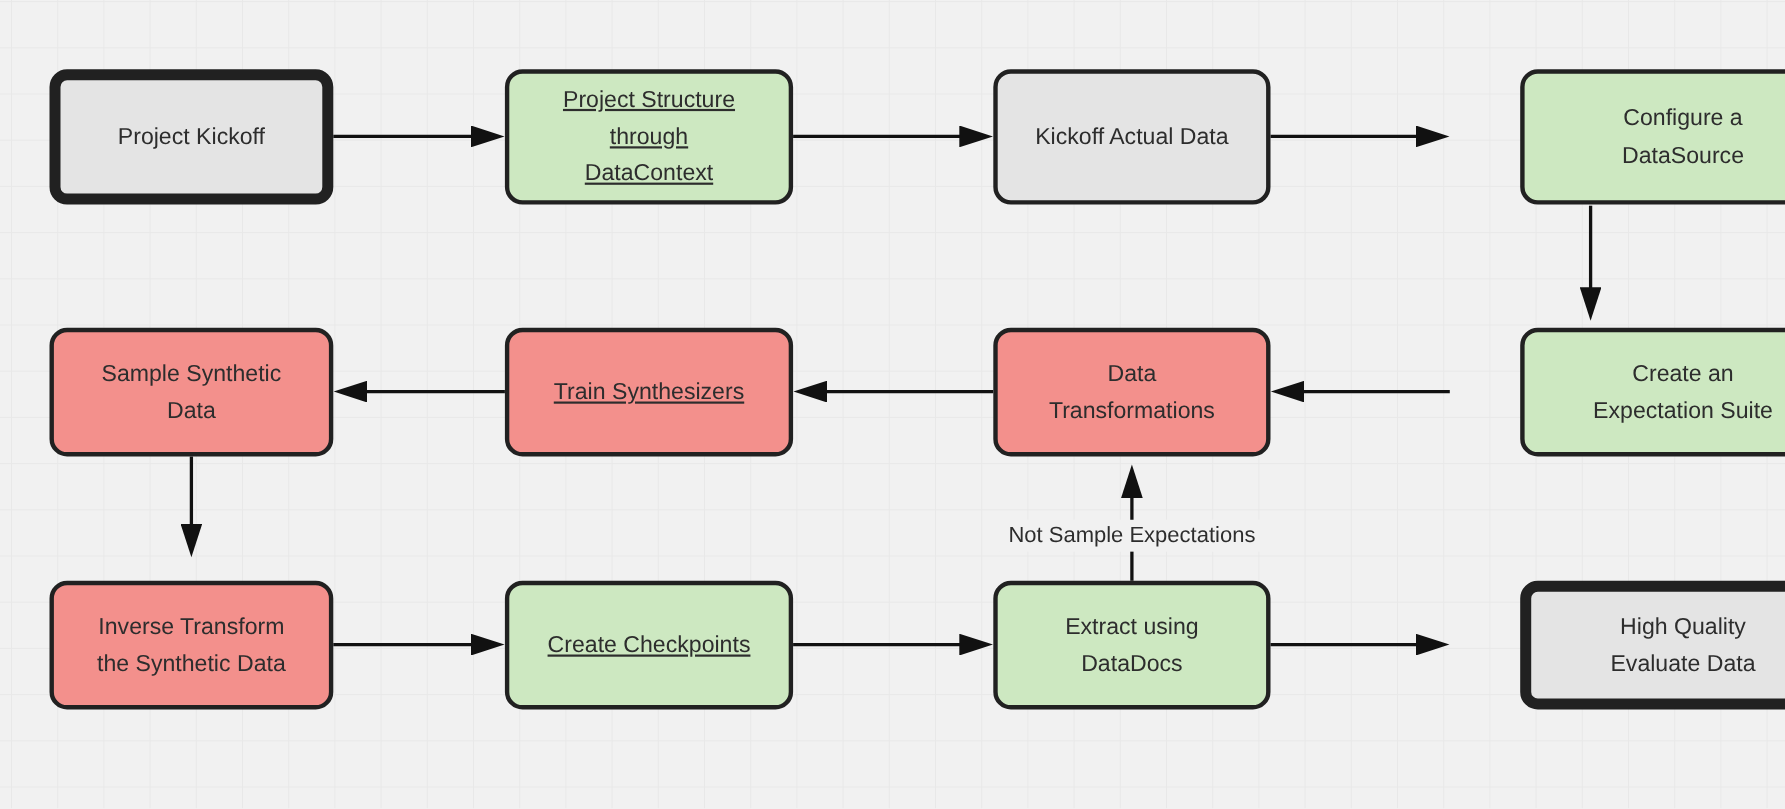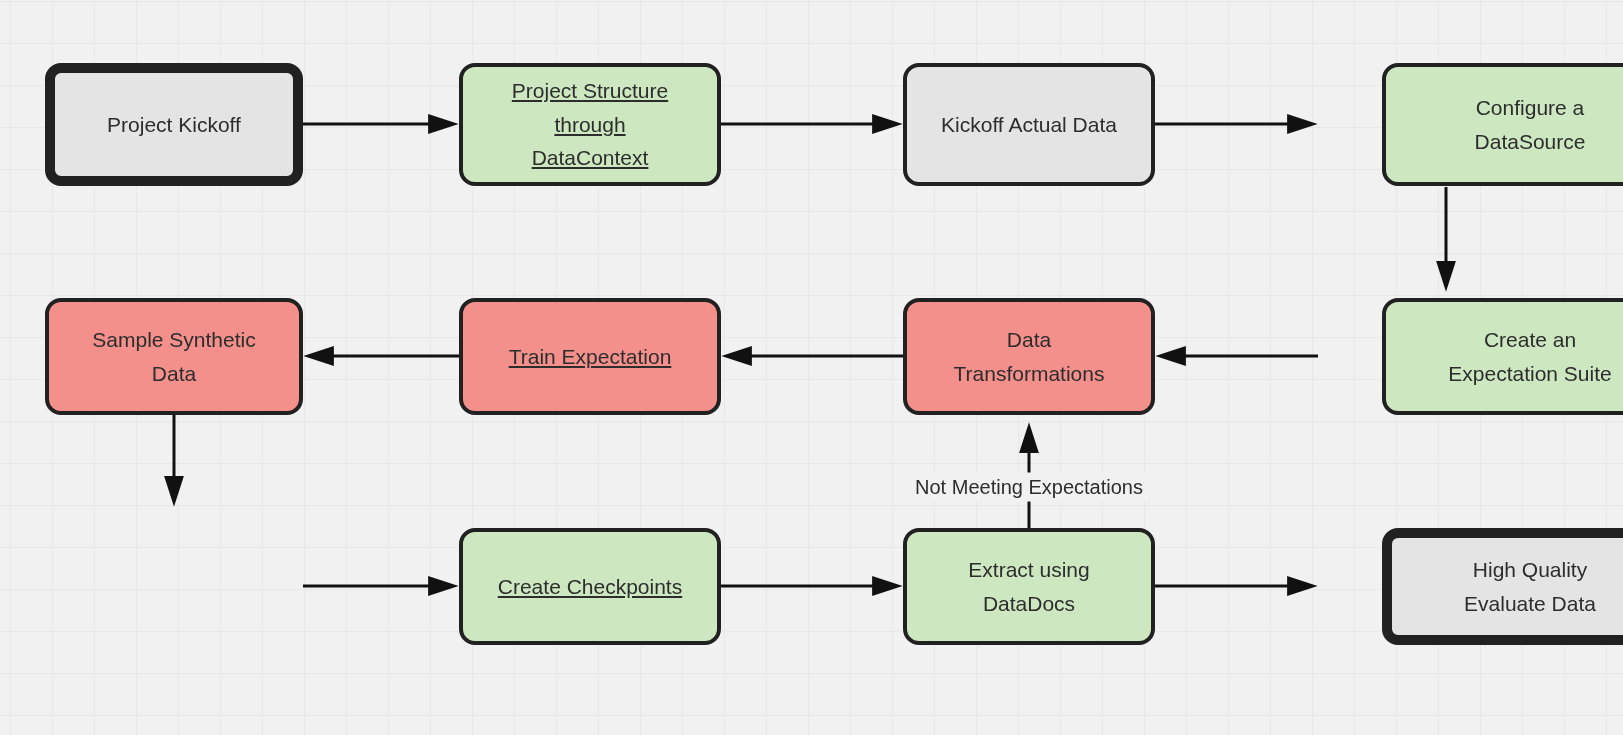--- a/index.html
+++ b/index.html
@@ -106,25 +106,27 @@
 through
 DataContext</div>
   <div class="node c3 r1 fill-gray">Kickoff Actual Data</div>
   <div class="node c4 r1 fill-green">Configure a
 DataSource</div>
 
   <div class="node c4 r2 fill-green">Create an
 Expectation Suite</div>
   <div class="node c3 r2 fill-red">Data
 Transformations</div>
-  <div class="node c2 r2 fill-red">Train Expectation</div>
+  <div class="node c2 r2 fill-red">Train Synthesizers</div>
   <div class="node c1 r2 fill-red">Sample Synthetic
 Data</div>
 
+  <div class="node c1 r3 fill-red">Inverse Transform
+the Synthetic Data</div>
   <div class="node c2 r3 fill-green">Create Checkpoints</div>
   <div class="node c3 r3 fill-green">Extract using
 DataDocs</div>
   <div class="node c4 r3 fill-gray thick">High Quality
 Evaluate Data</div>
 
-  <div class="edge-label">Not Meeting Expectations</div>
+  <div class="edge-label">Not Sample Expectations</div>
 
 </div>
 
 </body></html>

